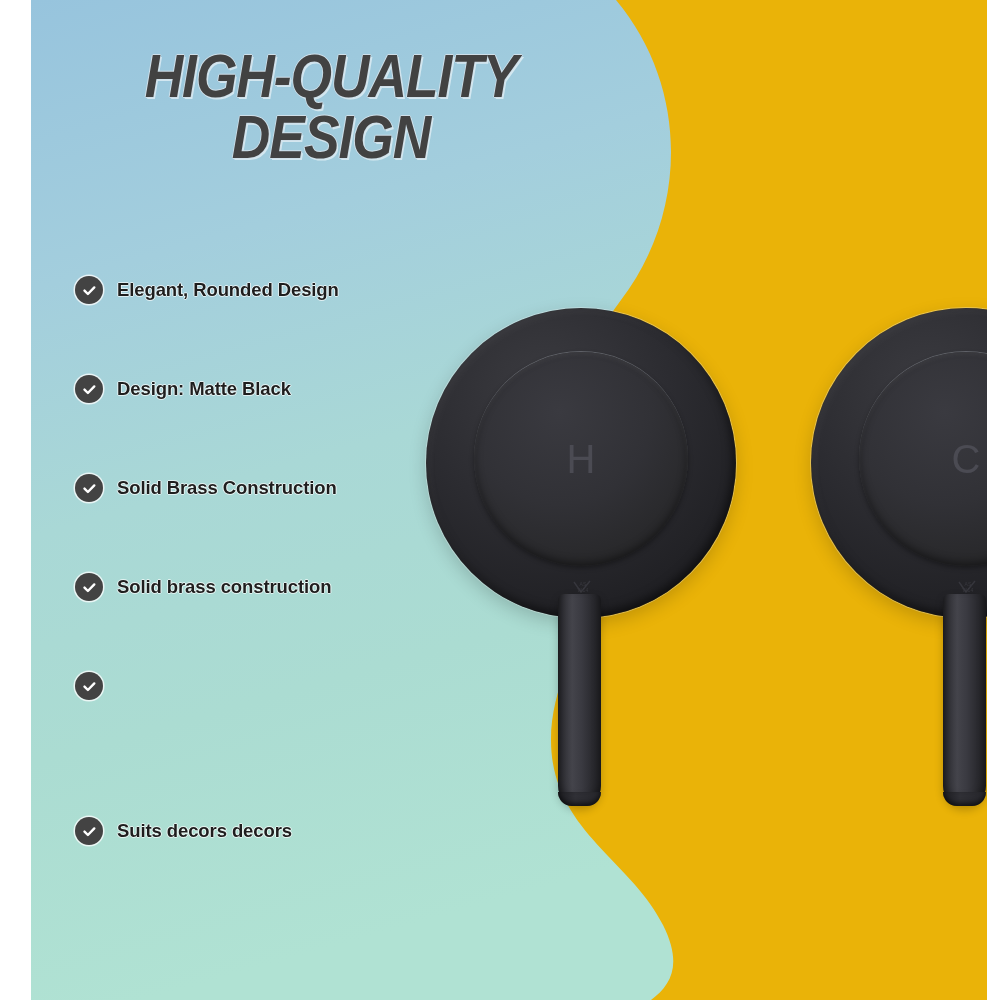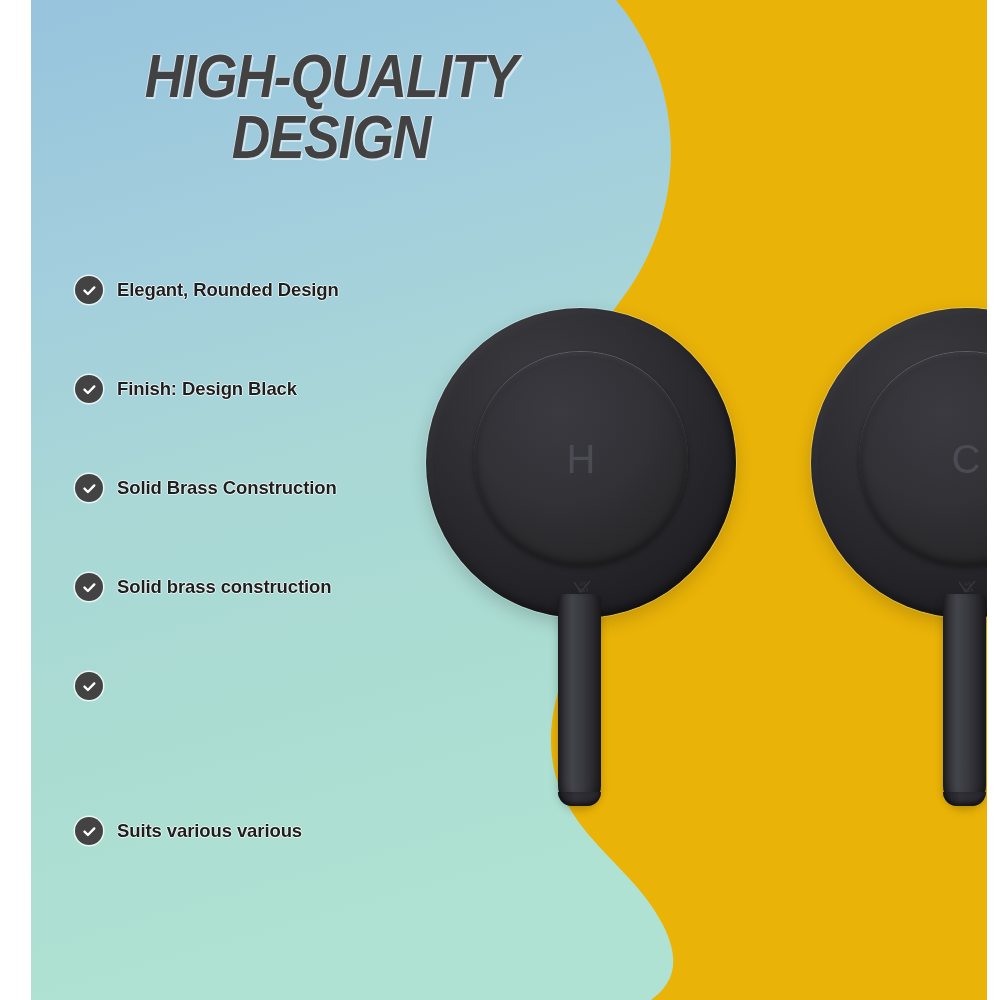--- a/index.html
+++ b/index.html
@@ -235,21 +235,21 @@
       </span>
       <span class="feature-label">Elegant, Rounded Design</span>
     </div>
 
     <div class="feature-item" style="top:99px">
       <span class="check-icon">
         <svg width="17" height="17" viewBox="0 0 17 17">
           <polyline points="3.5,8.6 6.9,12 13.3,5.4" fill="none" stroke="#ffffff" stroke-width="2.4" stroke-linecap="round" stroke-linejoin="round"></polyline>
         </svg>
       </span>
-      <span class="feature-label">Finish: Design Black</span>
+      <span class="feature-label">Design: Matte Black</span>
     </div>
 
     <div class="feature-item" style="top:198px">
       <span class="check-icon">
         <svg width="17" height="17" viewBox="0 0 17 17">
           <polyline points="3.5,8.6 6.9,12 13.3,5.4" fill="none" stroke="#ffffff" stroke-width="2.4" stroke-linecap="round" stroke-linejoin="round"></polyline>
         </svg>
       </span>
       <span class="feature-label">Solid Brass Construction</span>
     </div>
@@ -270,21 +270,21 @@
         </svg>
       </span>
     </div>
 
     <div class="feature-item" style="top:541px">
       <span class="check-icon">
         <svg width="17" height="17" viewBox="0 0 17 17">
           <polyline points="3.5,8.6 6.9,12 13.3,5.4" fill="none" stroke="#ffffff" stroke-width="2.4" stroke-linecap="round" stroke-linejoin="round"></polyline>
         </svg>
       </span>
-      <span class="feature-label">Suits various various</span>
+      <span class="feature-label">Suits decors decors</span>
     </div>
 
   </div>
 
   <div class="mixer" style="left:395px; top:308px; width:310px; height:500px;">
     <div class="base-plate"></div>
     <div class="inner-disc">
       <div class="disc-letter">H</div>
     </div>
     <svg class="watermark-tick" viewBox="0 0 20 14">

